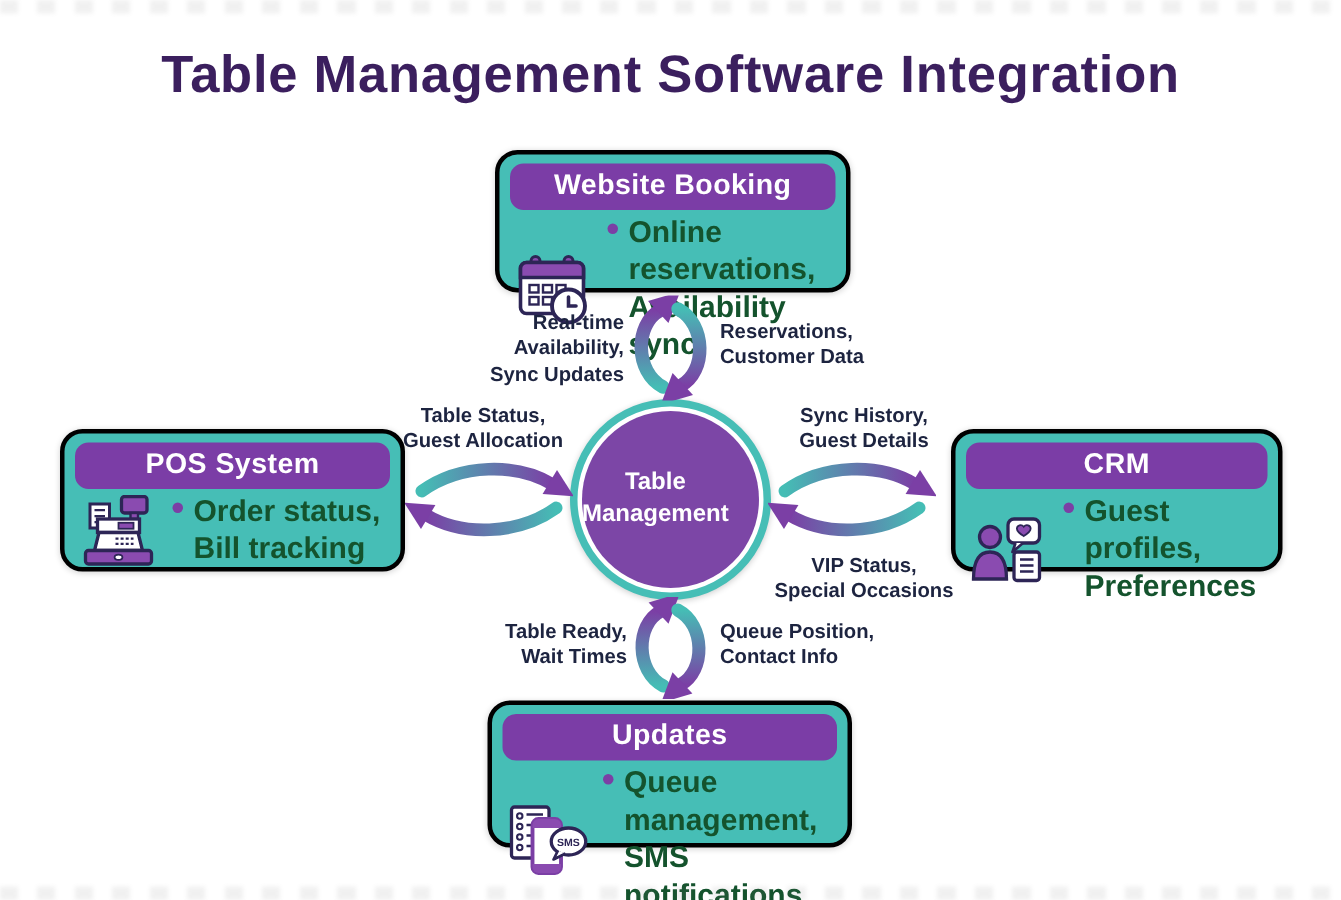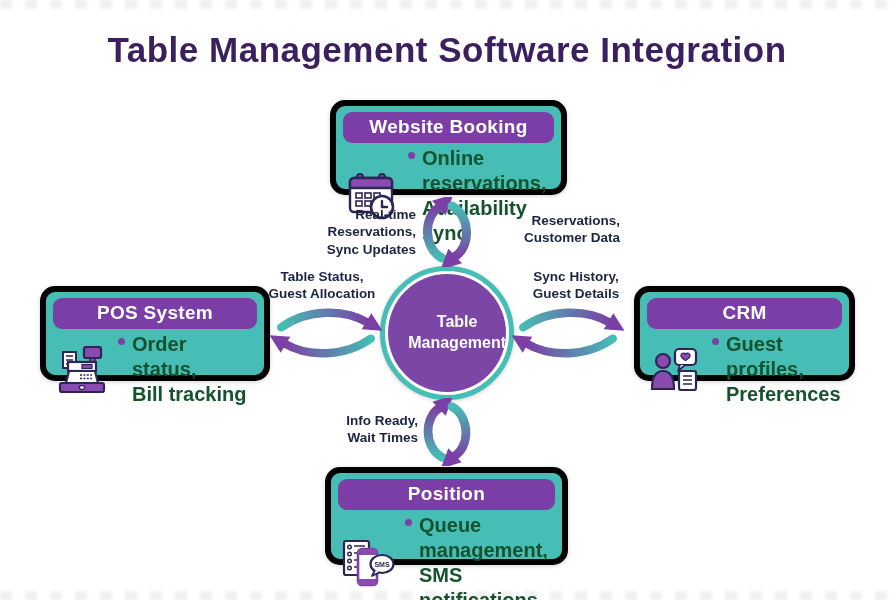--- a/index.html
+++ b/index.html
@@ -9,21 +9,21 @@
     font-family:"Liberation Sans", sans-serif;
   }
   .stage{position:absolute;inset:0;}
   .page-title{
     position:absolute;top:30px;left:0;width:894px;margin:0;
     text-align:center;font-size:35px;font-weight:bold;color:#3b1f5e;
     letter-spacing:.5px;
   }
   
   .node{
-    position:absolute;background:#46beb6;border:6px solid #000000;
+    position:absolute;background:#46beb6;border:3px solid #000000;
     border-radius:15px;box-sizing:border-box;
     box-shadow:0 1px 4px rgba(0,0,0,.18);
   }
   .node-header{
     margin:6px 7px 3px 7px;background:#7b3da6;border-radius:9px;
     color:#fff;font-weight:bold;font-size:19px;text-align:center;
     padding:4px 0 5px 0;letter-spacing:.3px;
   }
   .node-body{display:flex;align-items:center;gap:10px;padding:0 8px 6px 10px;}
   .node-icon{flex:0 0 auto;display:block;}
@@ -37,34 +37,34 @@
     line-height:1.25;
   }
   
   .hub{
     position:absolute;left:380px;top:266px;width:134px;height:134px;
     border:5px solid #46beb6;border-radius:50%;background:#ffffff;
     box-sizing:border-box;padding:3px;box-shadow:0 1px 4px rgba(0,0,0,.2);
   }
   .hub-inner{
     width:100%;height:100%;border-radius:50%;background:#7c46a6;
-    display:flex;align-items:center;justify-content:flex-end;
+    display:flex;align-items:center;justify-content:flex-start;
   }
   .hub-label{
     white-space:pre-line;color:#ffffff;font-weight:bold;font-size:16px;
     text-align:center;line-height:1.3;
   }
   
   .arrows{position:absolute;}
   
   .flow-label{
     position:absolute;white-space:pre-line;color:#1d2440;font-weight:bold;
     font-size:13.5px;line-height:1.28;
   }
-  .ta-r{text-align:right;} .ta-l{text-align:right;} .ta-c{text-align:center;}
+  .ta-r{text-align:right;} .ta-l{text-align:left;} .ta-c{text-align:center;}
   
   .noise{
     position:absolute;left:0;width:894px;height:9px;opacity:.10;
     background:repeating-linear-gradient(90deg,#777 0 12px,transparent 12px 25px);
     filter:blur(1.5px);
   }
 </style>
 </head>
 <body>
 
@@ -161,21 +161,21 @@
       <div class="bullet-row">
         <span class="bullet-dot"></span>
         <span class="bullet-text">Guest profiles,
 Preferences</span>
       </div>
     </div>
   </div>
 
   <div class="node" style="left:325px;top:467px;width:243px;height:98px;">
     <div class="node-header">
-      <span>Position</span>
+      <span>Updates</span>
     </div>
     <div class="node-body">
       <svg class="node-icon" width="54" height="50" viewBox="0 0 54 50">
         <rect x="3" y="3" width="25" height="34" rx="2" fill="#ffffff" stroke="#2d2556" stroke-width="2.2"></rect>
         <circle cx="8.5" cy="9" r="1.8" fill="none" stroke="#2d2556" stroke-width="1.4"></circle>
         <circle cx="8.5" cy="16" r="1.8" fill="none" stroke="#2d2556" stroke-width="1.4"></circle>
         <circle cx="8.5" cy="23" r="1.8" fill="none" stroke="#2d2556" stroke-width="1.4"></circle>
         <circle cx="8.5" cy="30" r="1.8" fill="none" stroke="#2d2556" stroke-width="1.4"></circle>
         <path d="M13 8 h11 M13 15 h11 M13 22 h11 M13 29 h11" stroke="#2d2556" stroke-width="1.6"></path>
         <rect x="17" y="11" width="19" height="36" rx="4" fill="#ffffff" stroke="#7b3fa5" stroke-width="2.6"></rect>
@@ -222,26 +222,30 @@
   </svg>
 
   <svg class="arrows" style="left:512px;top:301px;" width="112" height="64" viewBox="0 0 120 64">
     <path d="M 12 26 C 40 6, 80 6, 105 21" fill="none" stroke="url(#gTP)" stroke-width="9" stroke-linecap="round"></path>
     <polygon points="-3,-10 17,0 -3,10" fill="#7b3fa5" transform="translate(106,21) rotate(31)"></polygon>
     <path d="M 108 38 C 80 58, 40 58, 15 43" fill="none" stroke="url(#gPT)" stroke-width="9" stroke-linecap="round"></path>
     <polygon points="-3,-10 17,0 -3,10" fill="#7b3fa5" transform="translate(14,43) rotate(211)"></polygon>
   </svg>
 
   <div class="flow-label ta-r" style="left:290px;top:206px;width:126px;">Real-time
-Reservations,
+Availability,
 Sync Updates</div>
   <div class="flow-label ta-l" style="left:480px;top:212px;width:140px;">Reservations,
 Customer Data</div>
   <div class="flow-label ta-c" style="left:256px;top:268px;width:132px;">Table Status,
 Guest Allocation</div>
   <div class="flow-label ta-c" style="left:508px;top:268px;width:136px;">Sync History,
 Guest Details</div>
-  <div class="flow-label ta-r" style="left:292px;top:412px;width:126px;">Info Ready,
+  <div class="flow-label ta-c" style="left:500px;top:368px;width:152px;">VIP Status,
+Special Occasions</div>
+  <div class="flow-label ta-r" style="left:292px;top:412px;width:126px;">Table Ready,
 Wait Times</div>
+  <div class="flow-label ta-l" style="left:480px;top:412px;width:140px;">Queue Position,
+Contact Info</div>
 
   <div class="noise" style="top:0;"></div>
   <div class="noise" style="bottom:0;"></div>
 </div>
 
 </body></html>

